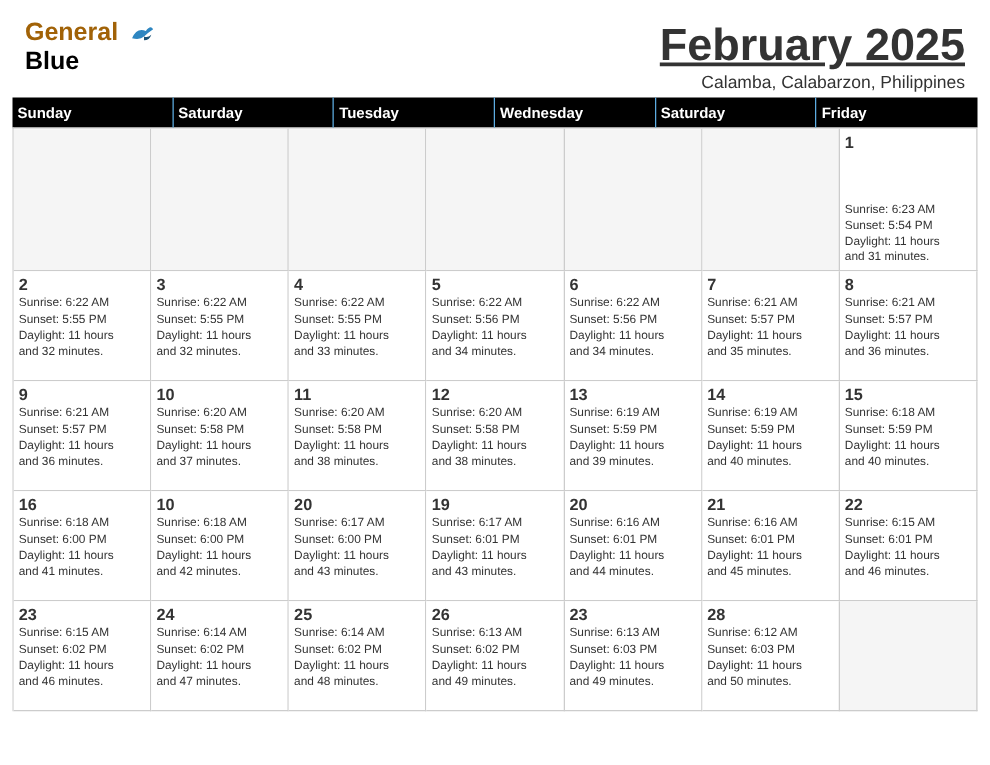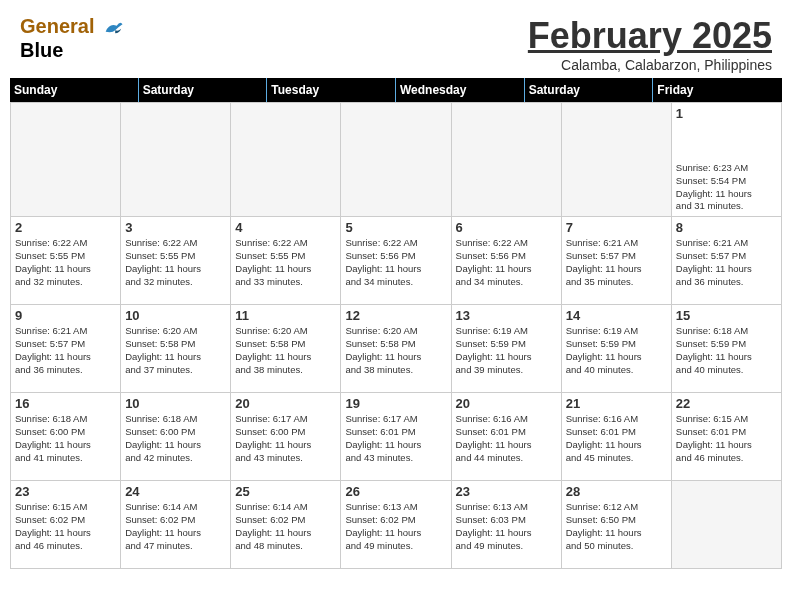--- a/index.html
+++ b/index.html
@@ -250,20 +250,20 @@
         <div class="cell">
           <div class="day-num">23</div>
           <div class="cell-info" style="white-space: pre-line;">Sunrise: 6:13 AM
 Sunset: 6:03 PM
 Daylight: 11 hours
 and 49 minutes.</div>
         </div>
         <div class="cell">
           <div class="day-num">28</div>
           <div class="cell-info" style="white-space: pre-line;">Sunrise: 6:12 AM
-Sunset: 6:50 PM
+Sunset: 6:03 PM
 Daylight: 11 hours
 and 50 minutes.</div>
         </div>
         <div class="cell empty"></div>
       </div>
   </div>
 </div>
 
 </body></html>

